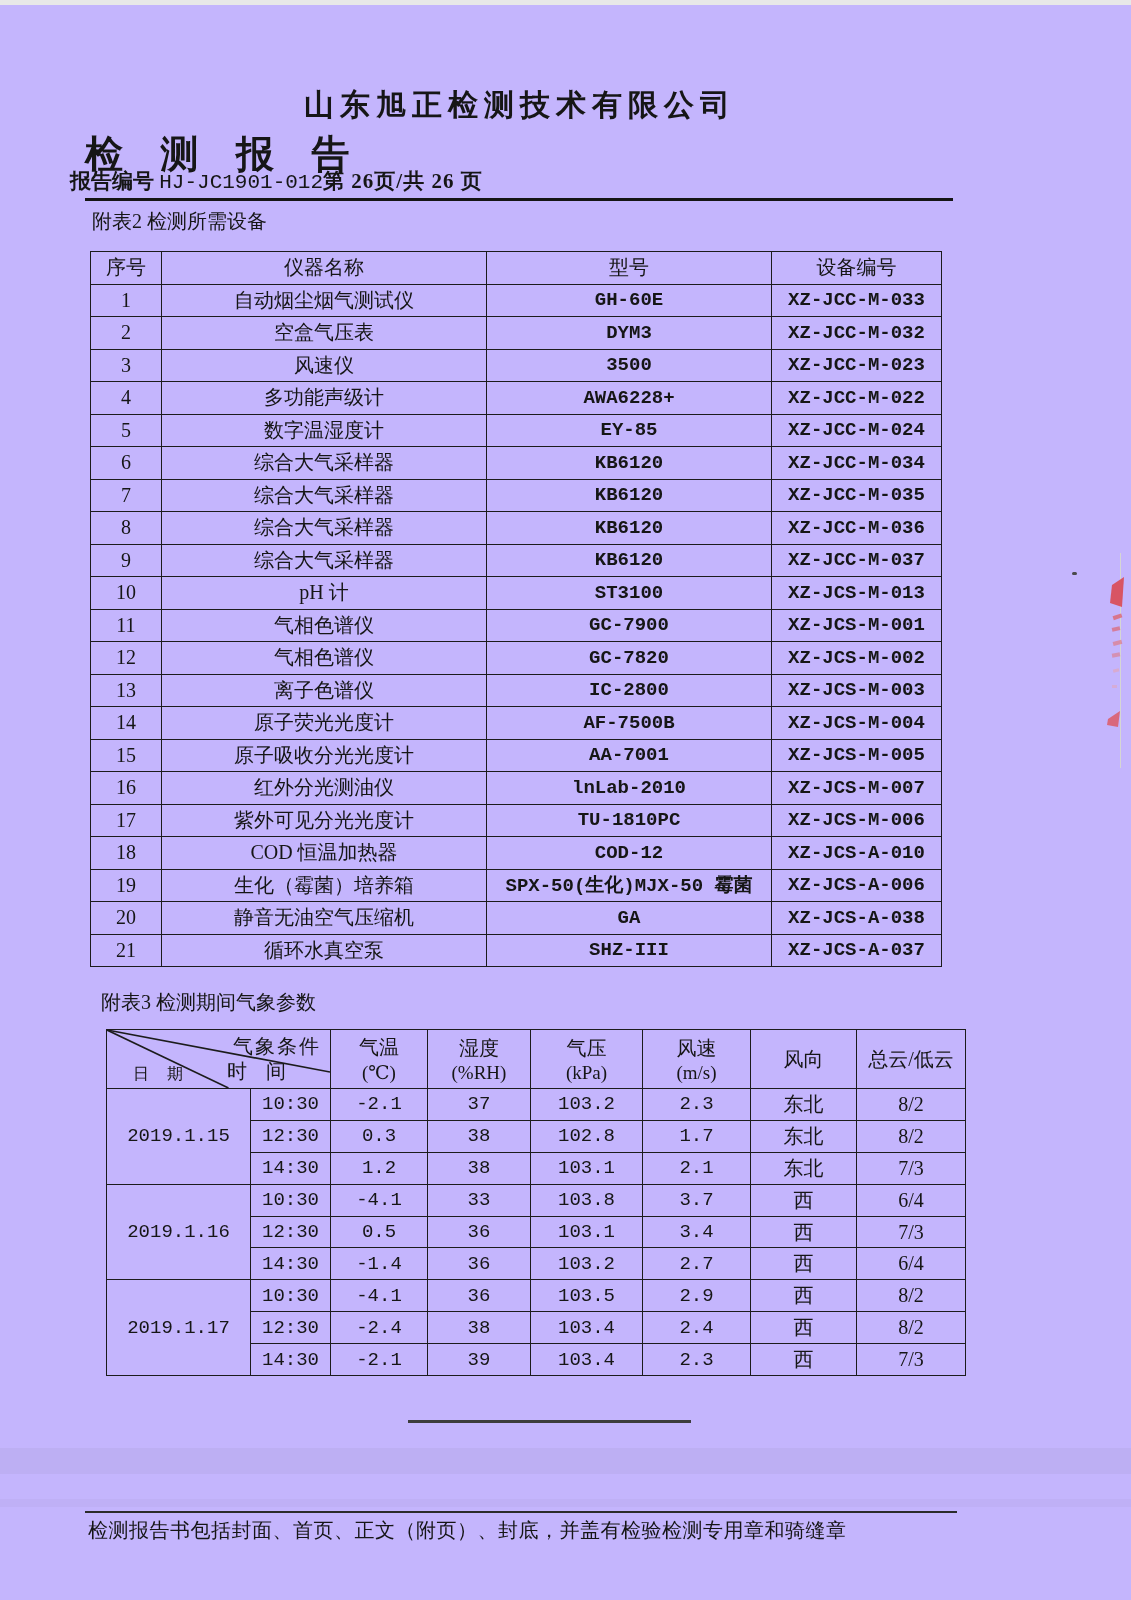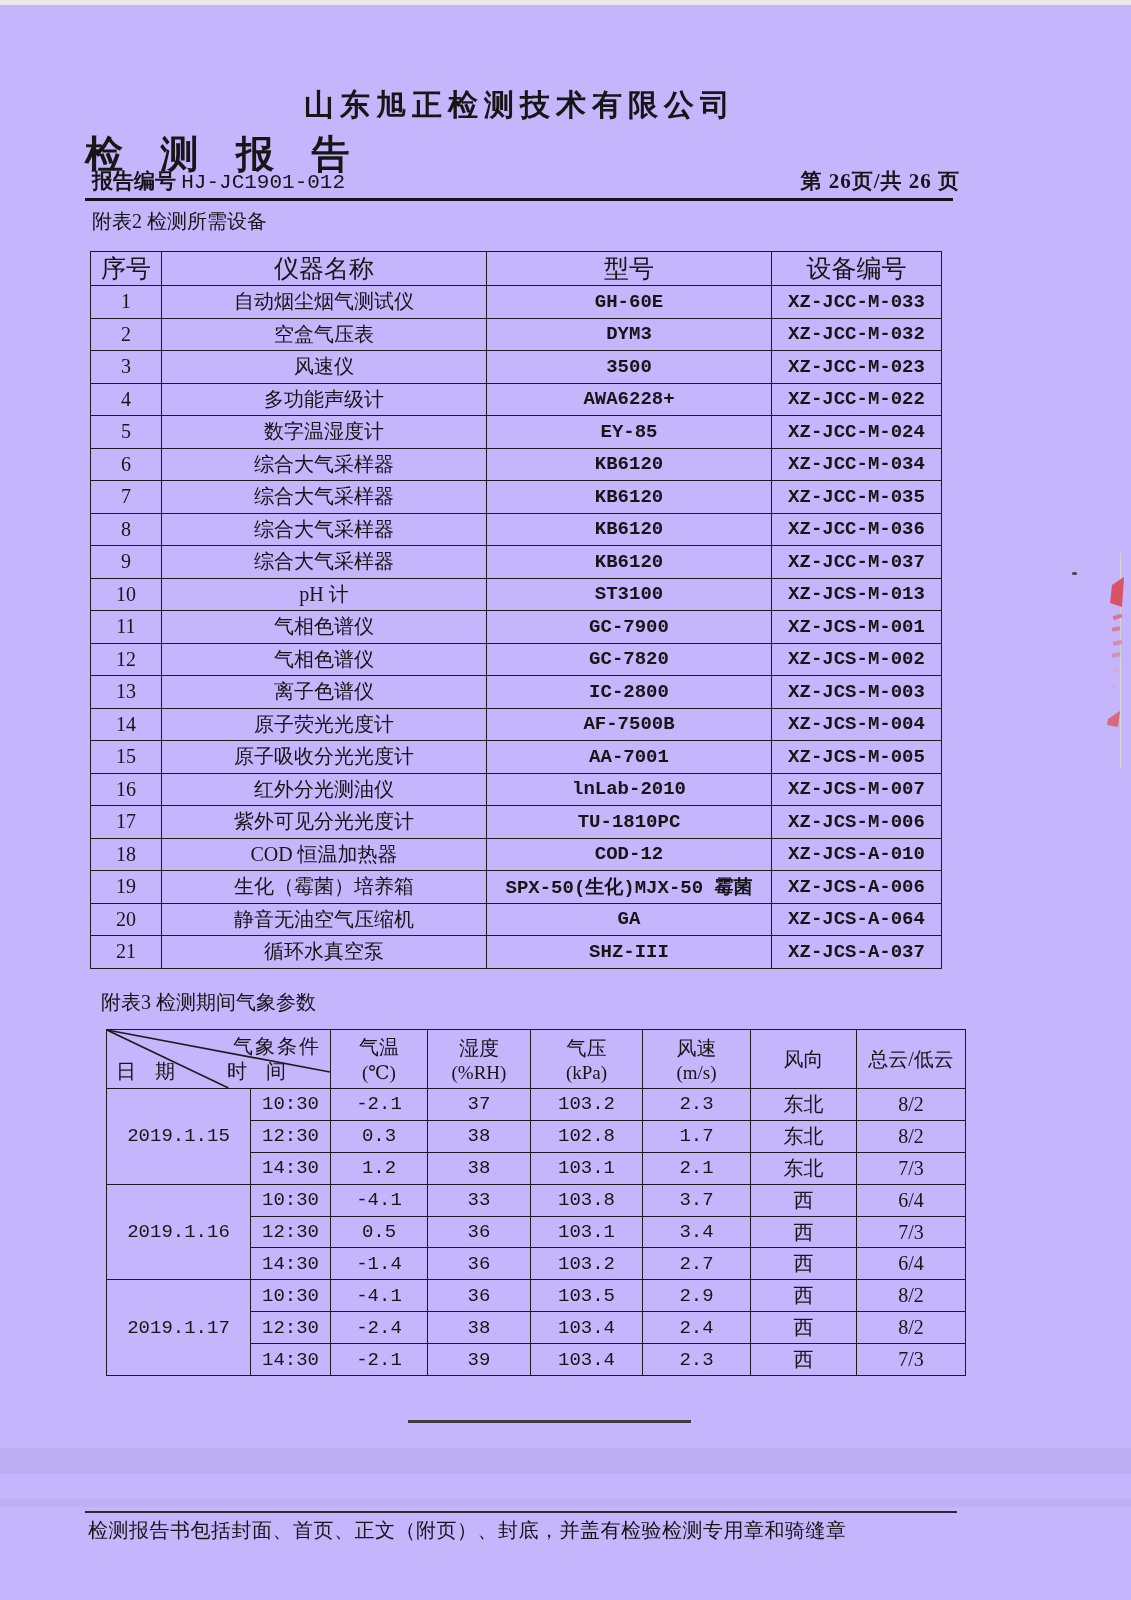--- a/index.html
+++ b/index.html
@@ -16,57 +16,57 @@
 
   .company-title{
     position:absolute;top:80px;left:85px;width:870px;
     text-align:center;font-size:30px;font-weight:bold;letter-spacing:6px;
   }
   .report-title{
     position:absolute;top:124px;left:85px;width:870px;
     text-align:left;font-size:38px;font-weight:bold;word-spacing:24px;letter-spacing:2px;
   }
   .meta-row{
-    position:absolute;top:162px;left:92px;width:868px;
-    display:flex;justify-content:space-between;align-items:baseline;
+    position:absolute;top:162px;left:70px;width:868px;
+    display:flex;justify-content:flex-start;align-items:baseline;
     font-size:21px;
   }
   .meta-left{font-weight:600;}
   .meta-left .mono{font-size:21px;font-weight:500;}
   .meta-right{font-weight:600;letter-spacing:1px;}
   .head-rule{
     position:absolute;top:193px;left:85px;width:868px;height:3px;background:#151515;
   }
   .t2-caption{position:absolute;top:203px;left:92px;font-size:20px;}
   .t3-caption{position:absolute;top:984px;left:101px;font-size:20px;}
 
   table{border-collapse:collapse;table-layout:fixed;}
   td,th{
     border:1.6px solid #1c1c1c;
     text-align:center;vertical-align:middle;
     padding:0;overflow:hidden;white-space:nowrap;
     font-weight:normal;
   }
 
   .eq-table{position:absolute;top:246px;left:90px;width:851px;}
-  .eq-table th{height:31.5px;font-size:25px;}
+  .eq-table th{height:31.5px;font-size:20px;}
   .eq-table td{height:31.5px;font-size:20px;}
   .eq-table td.mono{font-size:19px;font-weight:bold;}
 
   .w-table{position:absolute;top:1024px;left:106px;width:859px;}
   .w-table th{font-size:20px;}
   .w-table th.w-head{height:58px;}
   .w-table td{height:30.9px;font-size:19px;}
   .w-table td.w-cjk{font-size:20px;font-family:"Liberation Serif","DejaVu Serif",serif;}
   .hl2{font-size:19px;}
 
   .diag-cell{position:relative;}
   .diag-svg{position:absolute;left:0;top:0;width:100%;height:100%;}
   .diag-top{position:absolute;top:3px;right:9px;font-size:20px;letter-spacing:2px;}
-  .diag-date{position:absolute;bottom:3px;left:9px;font-size:20px;word-spacing:14px;}
+  .diag-date{position:absolute;bottom:3px;left:26px;font-size:16px;word-spacing:14px;}
   .diag-time{position:absolute;bottom:3px;left:120px;font-size:20px;word-spacing:14px;}
 
   .short-line{position:absolute;top:1415px;left:408px;width:283px;height:2.5px;background:#3d3d3d;}
   .scan-band-1{position:absolute;top:1443px;left:0;width:1131px;height:26px;background:rgba(80,80,80,0.055);}
   .scan-band-2{position:absolute;top:1494px;left:0;width:1131px;height:8px;background:rgba(80,80,80,0.04);}
   .foot-rule{position:absolute;top:1506px;left:85px;width:872px;height:2px;background:#2b2b2b;}
   .footer-note{position:absolute;top:1512px;left:88px;font-size:20px;letter-spacing:0.5px;}
 
   .edge-line{position:absolute;top:548px;left:1120px;width:1px;height:215px;background:#d6d6d4;}
   .speck{position:absolute;top:567px;left:1072px;width:5px;height:3px;background:#4a4a4a;border-radius:2px;}
@@ -237,21 +237,21 @@
       <td>19</td>
       <td>生化（霉菌）培养箱</td>
       <td class="mono">SPX-50(生化)MJX-50 霉菌</td>
       <td class="mono">XZ-JCS-A-006</td>
     </tr>
 
     <tr>
       <td>20</td>
       <td>静音无油空气压缩机</td>
       <td class="mono">GA</td>
-      <td class="mono">XZ-JCS-A-064</td>
+      <td class="mono">XZ-JCS-A-038</td>
     </tr>
 
     <tr>
       <td>21</td>
       <td>循环水真空泵</td>
       <td class="mono">SHZ-III</td>
       <td class="mono">XZ-JCS-A-037</td>
     </tr>
   </tbody>
   </table>

